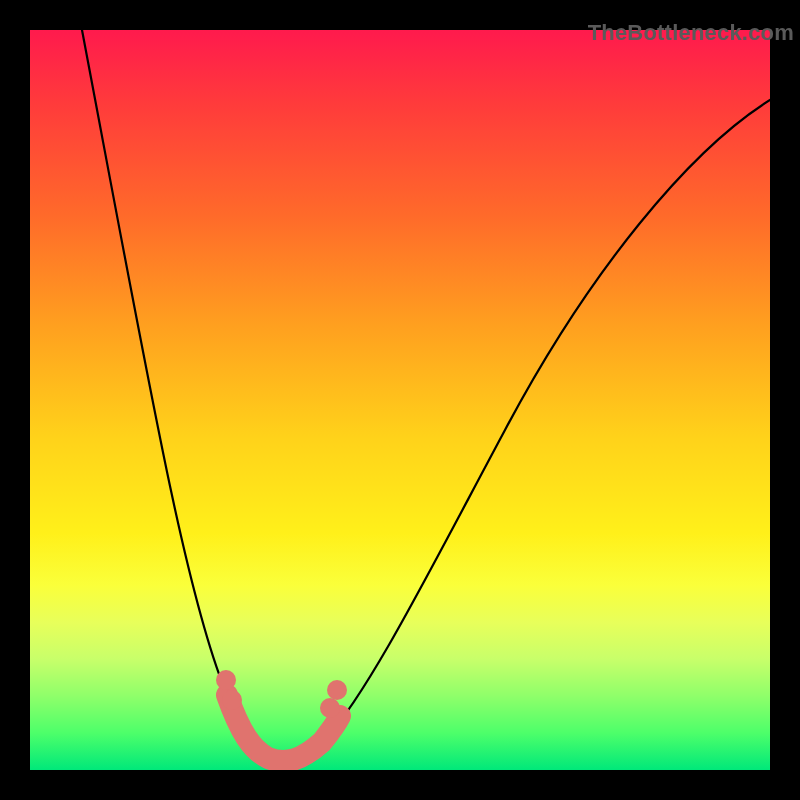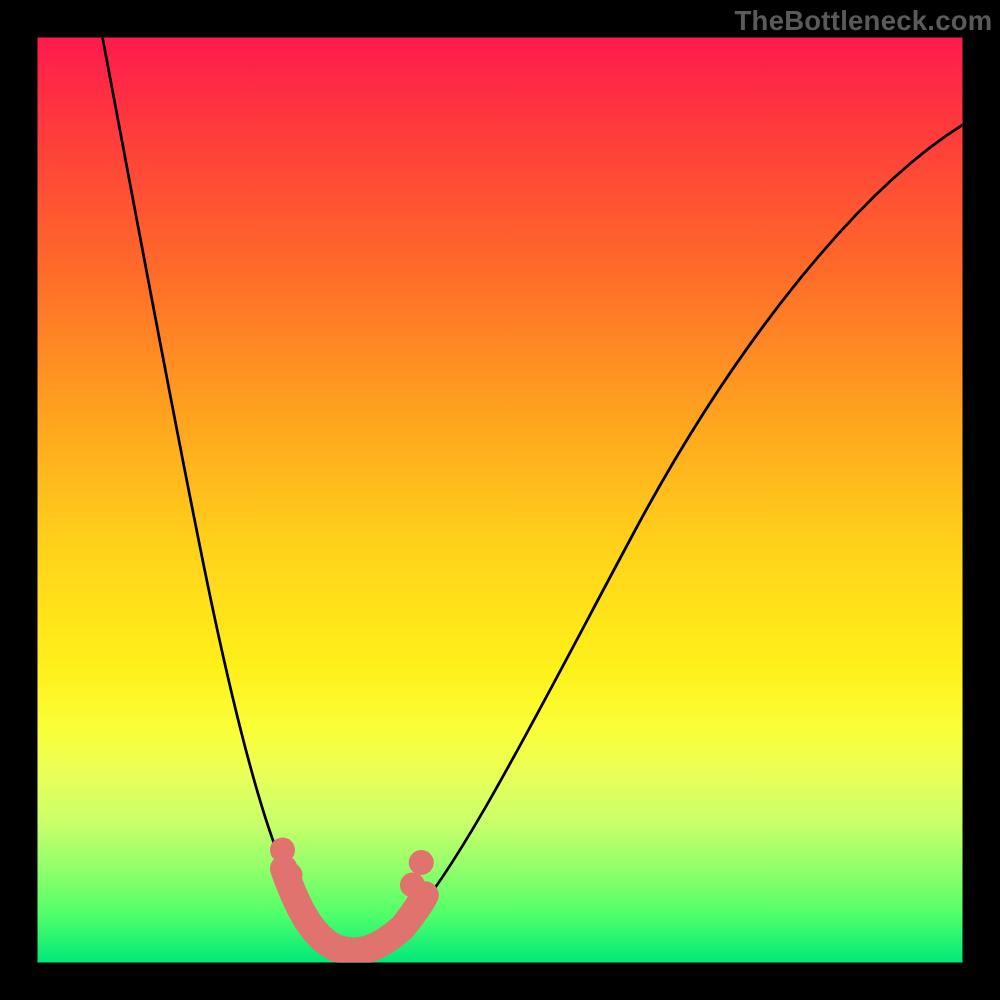--- a/index.html
+++ b/index.html
@@ -32,21 +32,21 @@
       #faff3a 75%,
       #e8ff5a 80%,
       #c8ff6a 85%,
       #8fff6a 90%,
       #4dff6a 95%,
       #00e87a 100%
     );
   }
   .watermark {
     position: absolute;
-    top: 4px;
+    top: 20px;
     right: 6px;
     font-family: Arial, Helvetica, sans-serif;
     font-size: 22px;
     font-weight: 600;
     color: #5a5a5a;
     letter-spacing: 0.2px;
   }
   svg.curve {
     position: absolute;
     inset: 0;

